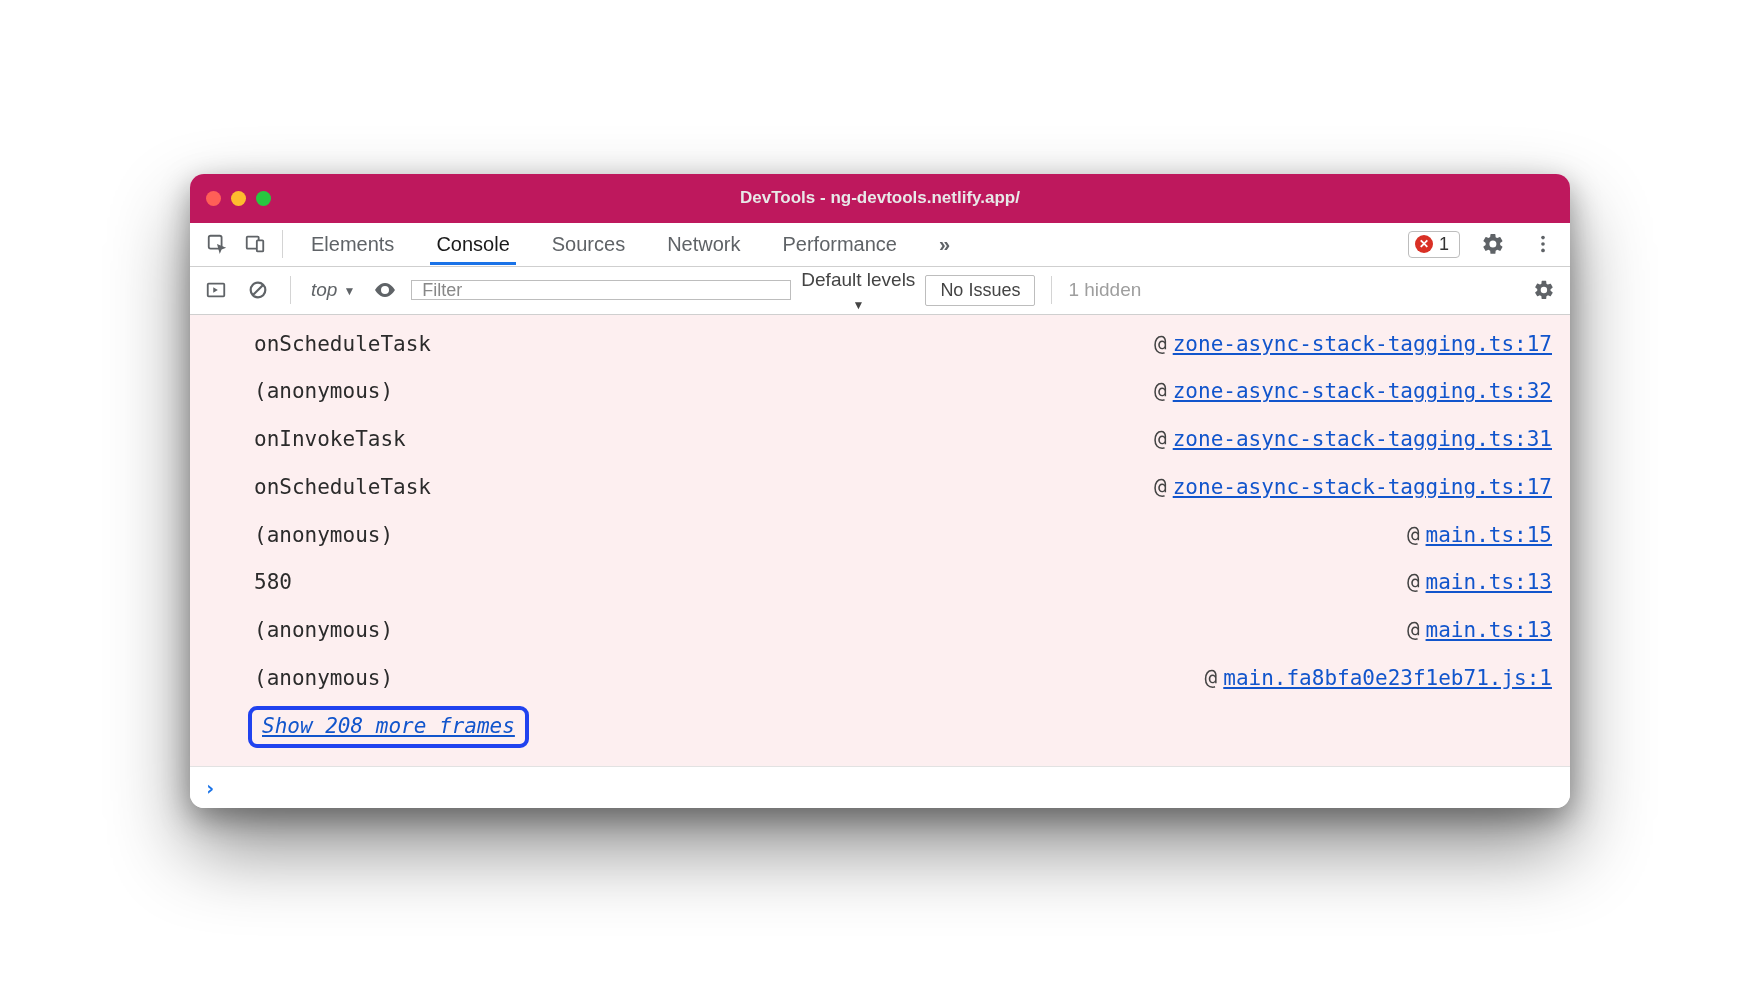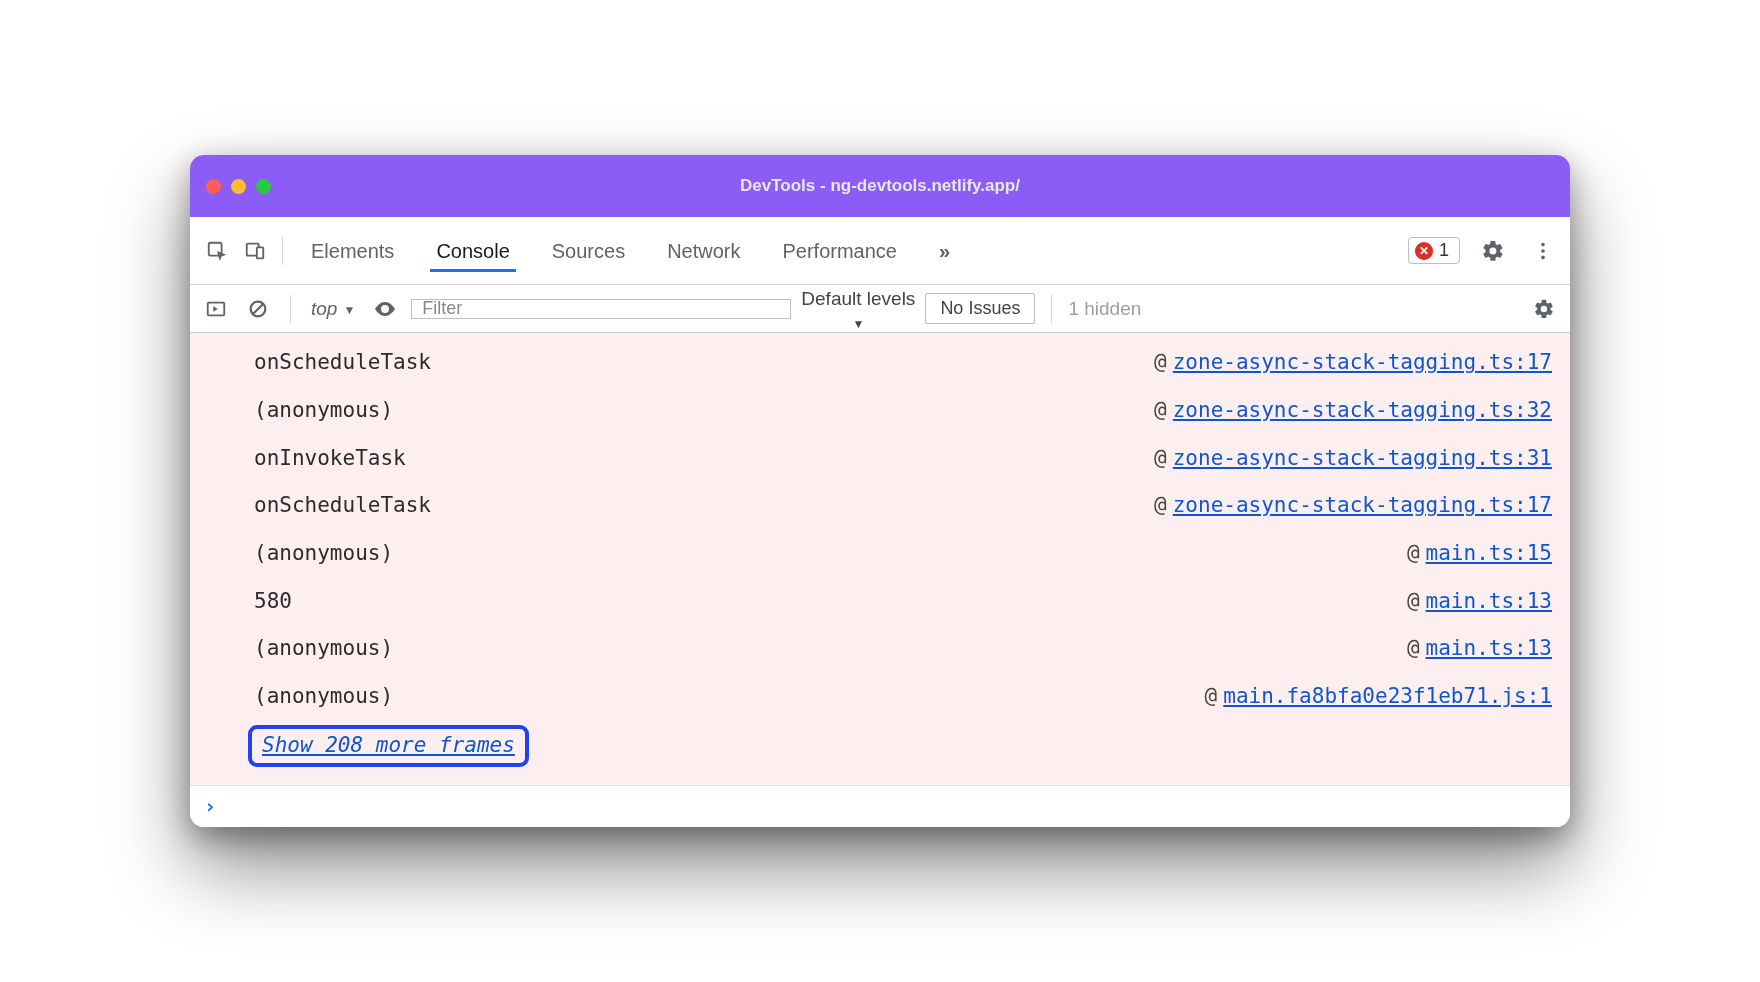--- a/index.html
+++ b/index.html
@@ -21,22 +21,22 @@
   .window {
     width: 1380px;
     border-radius: 14px;
     overflow: hidden;
     background: #fff;
     box-shadow: 0 40px 80px rgba(0,0,0,0.45), 0 10px 30px rgba(0,0,0,0.35);
   }
 
   
   .titlebar {
-    height: 62px;
-    background: #8b5cf6;
+    height: 49px;
+    background: #be185d;
     display: flex;
     align-items: center;
     padding: 0 16px;
     position: relative;
     color: #e8e8e8;
   }
   .traffic { display: flex; gap: 10px; align-items: center; }
   .dot { width: 15px; height: 15px; border-radius: 50%; }
   .dot.red { background: #ff5f57; }
   .dot.yellow { background: #febc2e; }
@@ -48,21 +48,21 @@
     font-size: 17px;
     font-weight: 600;
     color: #e8e8e8;
     pointer-events: none;
   }
 
   
   .tabsrow {
     display: flex;
     align-items: center;
-    height: 68px;
+    height: 44px;
     border-bottom: 1px solid #cfcfcf;
     padding: 0 10px;
     gap: 4px;
     font-size: 20px;
     color: #444;
   }
   .tabsrow .iconbtn {
     width: 34px; height: 34px;
     display: flex; align-items: center; justify-content: center;
     color: #5f6367;

